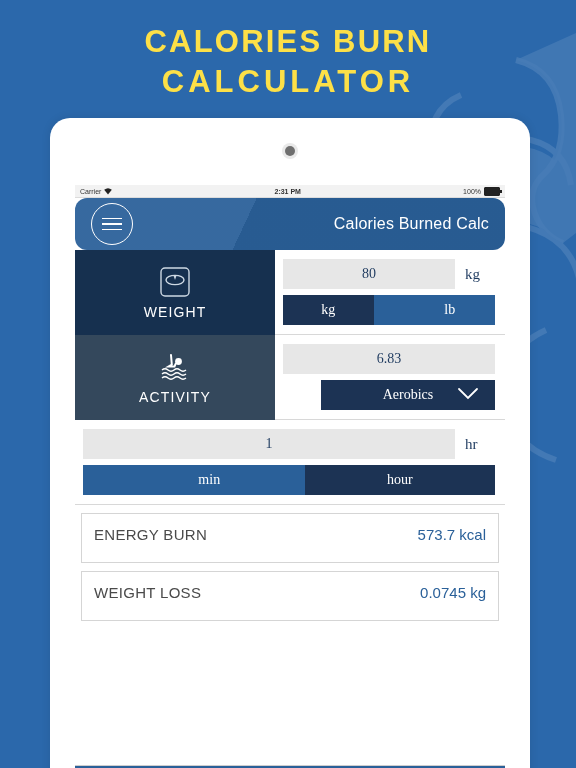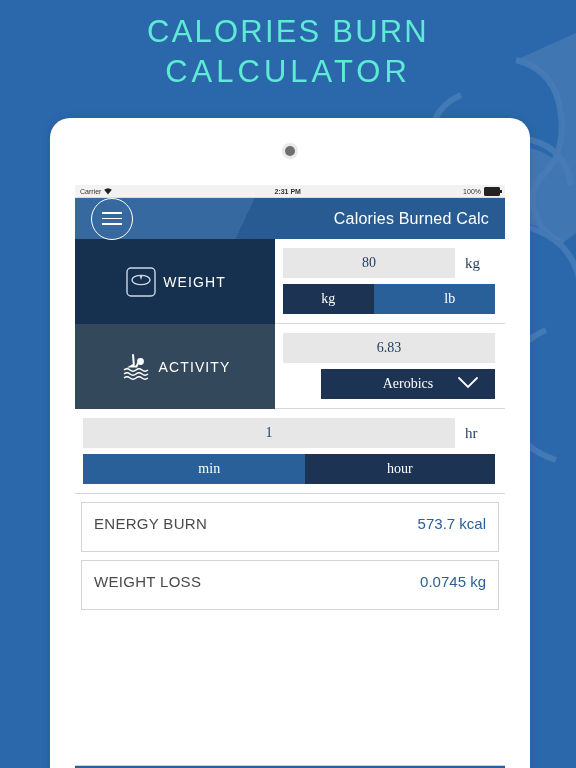--- a/index.html
+++ b/index.html
@@ -9,24 +9,24 @@
     font-family:"Liberation Sans",sans-serif;
     position:relative;
   }
   
   #watermark{
     position:absolute;right:-10px;top:0;width:220px;height:768px;
     opacity:.13;pointer-events:none;
   }
   
   #promo-title{
-    position:absolute;left:0;top:12px;width:576px;
-    text-align:center;color:#5eead4;
+    position:absolute;left:0;top:22px;width:576px;
+    text-align:center;color:#fde047;
     font-size:31px;letter-spacing:2.2px;line-height:40px;
-    font-weight:400;
+    font-weight:700;
   }
   #promo-title .l2{letter-spacing:4px;}
   
   #device-frame{
     position:absolute;left:50px;top:118px;width:480px;height:700px;
     background:#ffffff;border-radius:20px 20px 0 0;
     box-shadow:0 0 10px rgba(0,0,0,.10);
   }
   #device-camera{
     position:absolute;left:50%;top:28px;margin-left:-5px;
@@ -49,36 +49,36 @@
   #status-right{display:flex;align-items:center;gap:3px;}
   .battery{
     width:14px;height:7px;border:1px solid #222;border-radius:1px;
     position:relative;background:linear-gradient(#222,#222) left/100% 100% no-repeat;
   }
   .battery:after{
     content:"";position:absolute;right:-3px;top:2px;width:2px;height:3px;background:#222;
   }
   
   #nav-bar{
-    height:41px;background:#2a6099;
+    height:52px;background:#2a6099;
     background-image:linear-gradient(115deg,rgba(255,255,255,.06) 0 40%,rgba(0,0,0,.05) 40% 100%);
     display:flex;align-items:center;justify-content:space-between;
-    padding:14px 16px;box-sizing:border-box;position:relative;
+    padding:14px 16px;box-sizing:border-box;position:relative;border-radius:12px;
   }
   #menu-button{
     width:40px;height:40px;border:1.5px solid #ffffff;border-radius:50%;
     display:flex;flex-direction:column;justify-content:center;align-items:center;gap:4px;
     cursor:pointer;
   }
   #menu-button span{display:block;width:20px;height:1.5px;background:#ffffff;}
   #nav-title{color:#ffffff;font-size:16px;font-weight:300;letter-spacing:.2px;}
   
   .input-row{display:flex;height:85px;}
   .row-left{
-    width:200px;display:flex;
+    width:200px;display:flex;flex-direction:column;
     align-items:center;justify-content:center;gap:5px;color:#ffffff;
   }
   .row-left.tone-a{background:#16304f;}
   .row-left.tone-b{background:#34485c;}
   .row-label{font-size:14px;letter-spacing:1.1px;font-weight:300;}
   .row-right{
     flex:1;background:#ffffff;display:flex;flex-direction:column;
     justify-content:center;gap:6px;padding:0 10px 0 8px;box-sizing:border-box;
     border-bottom:1px solid #d8d8d8;
     font-family:Liberation Serif, serif;

